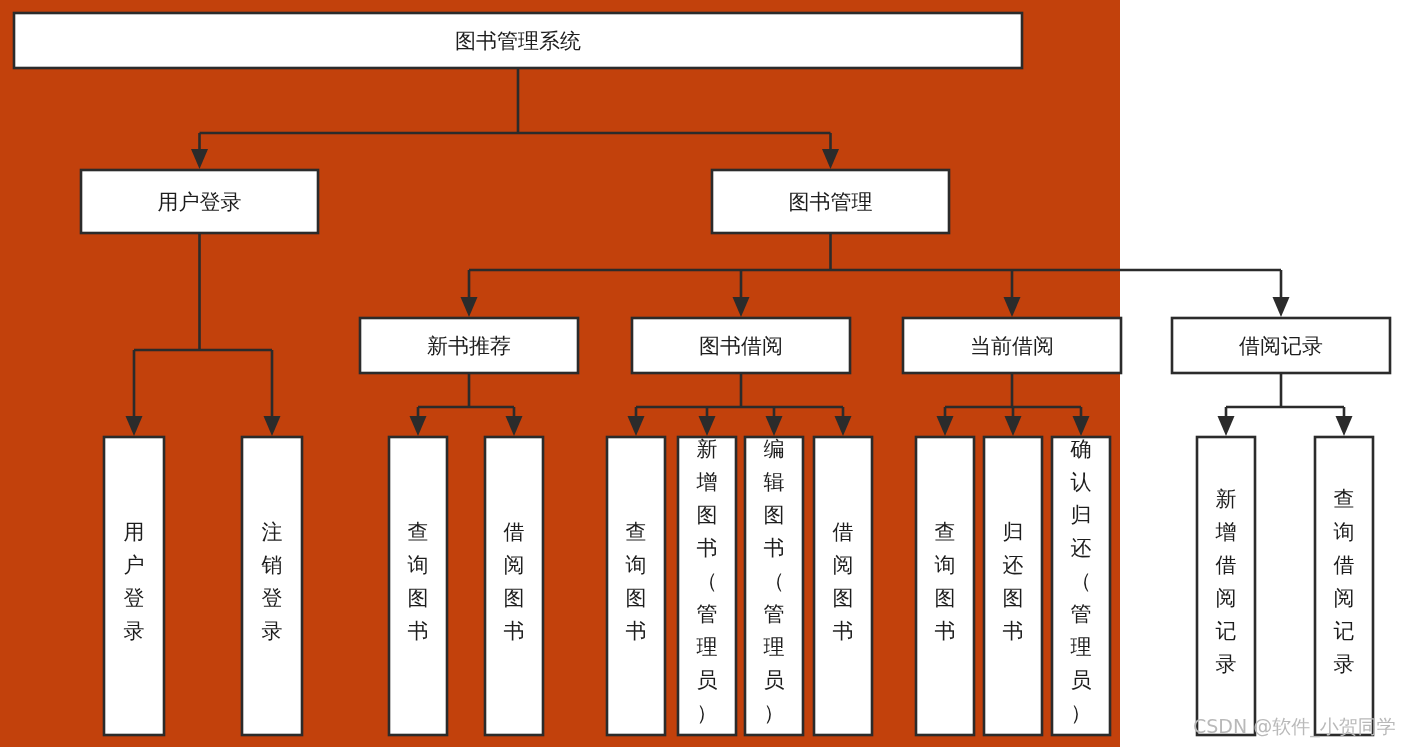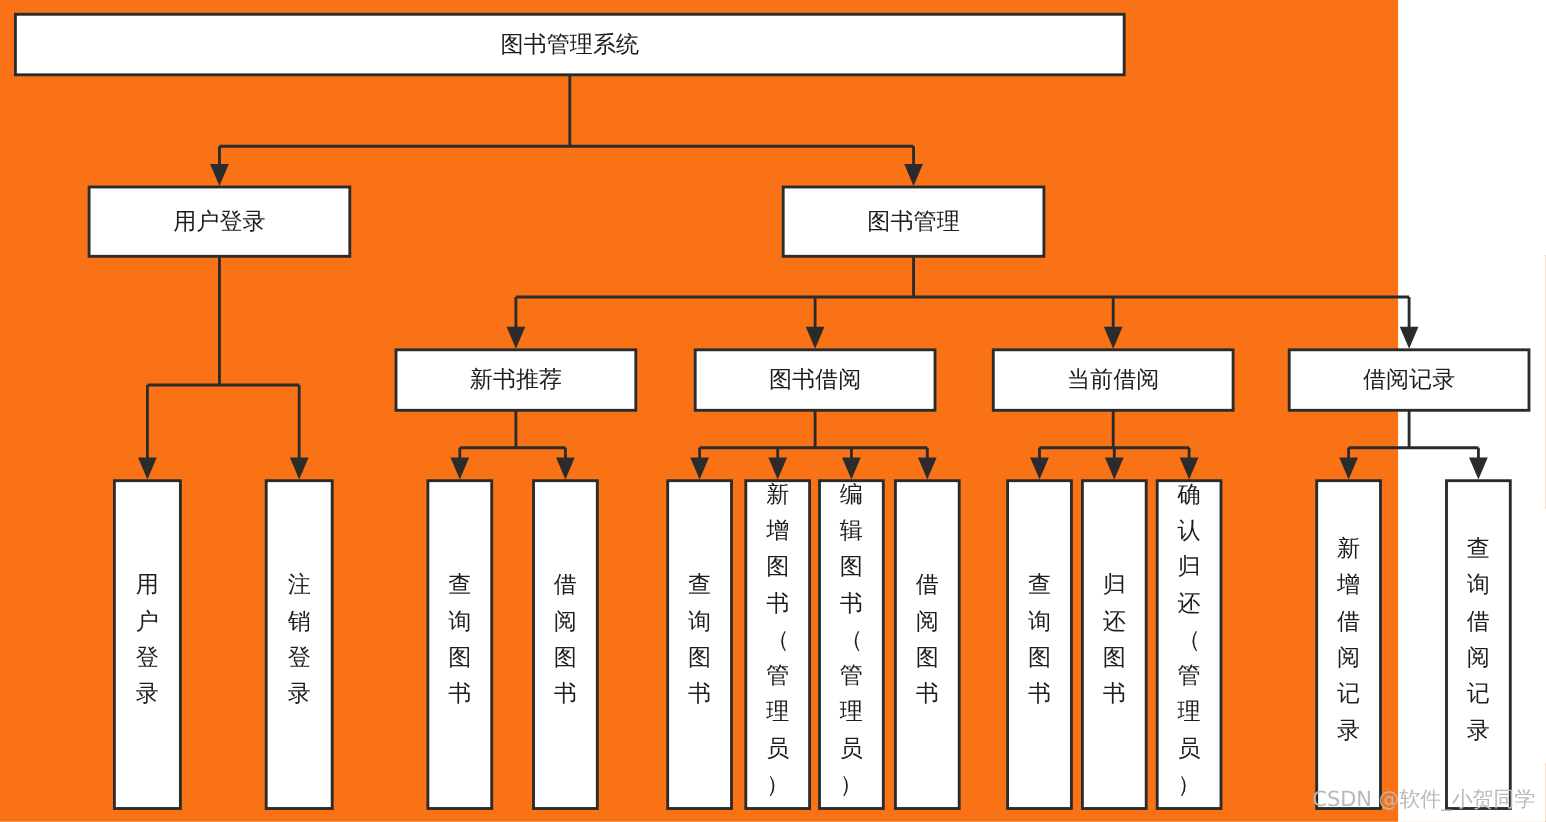--- a/index.html
+++ b/index.html
@@ -9,23 +9,23 @@
   }
   body {
     width: 1405px;
     height: 747px;
     font-family: "DejaVu Sans", "Liberation Sans", sans-serif;
     overflow: hidden;
     position: relative;
   }
   #diagram-root {
     position: relative;
-    width: 1271px;
+    width: 1120px;
     height: 747px;
-    background: #f97316;
+    background: #c2410c;
   }
   svg.diagram-canvas {
     position: absolute;
     left: 0;
     top: 0;
     width: 1405px;
     height: 747px;
     display: block;
   }
   .node-box {

